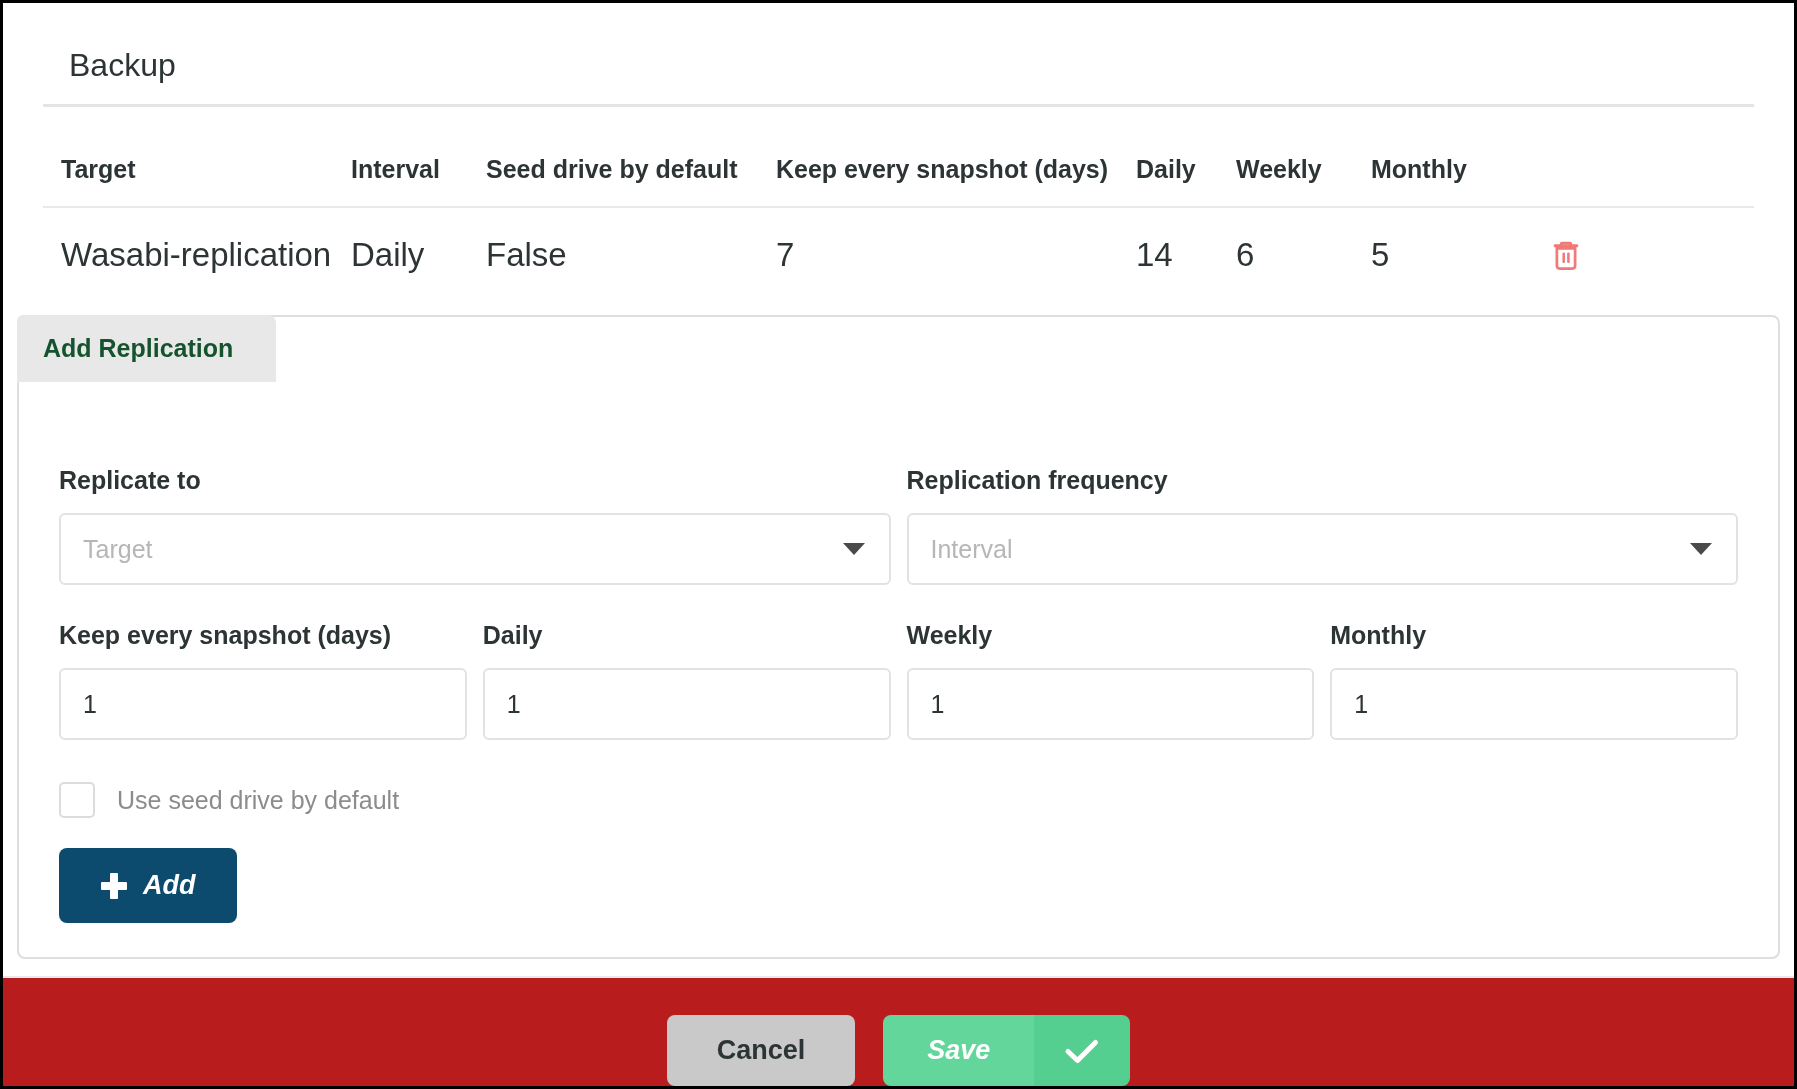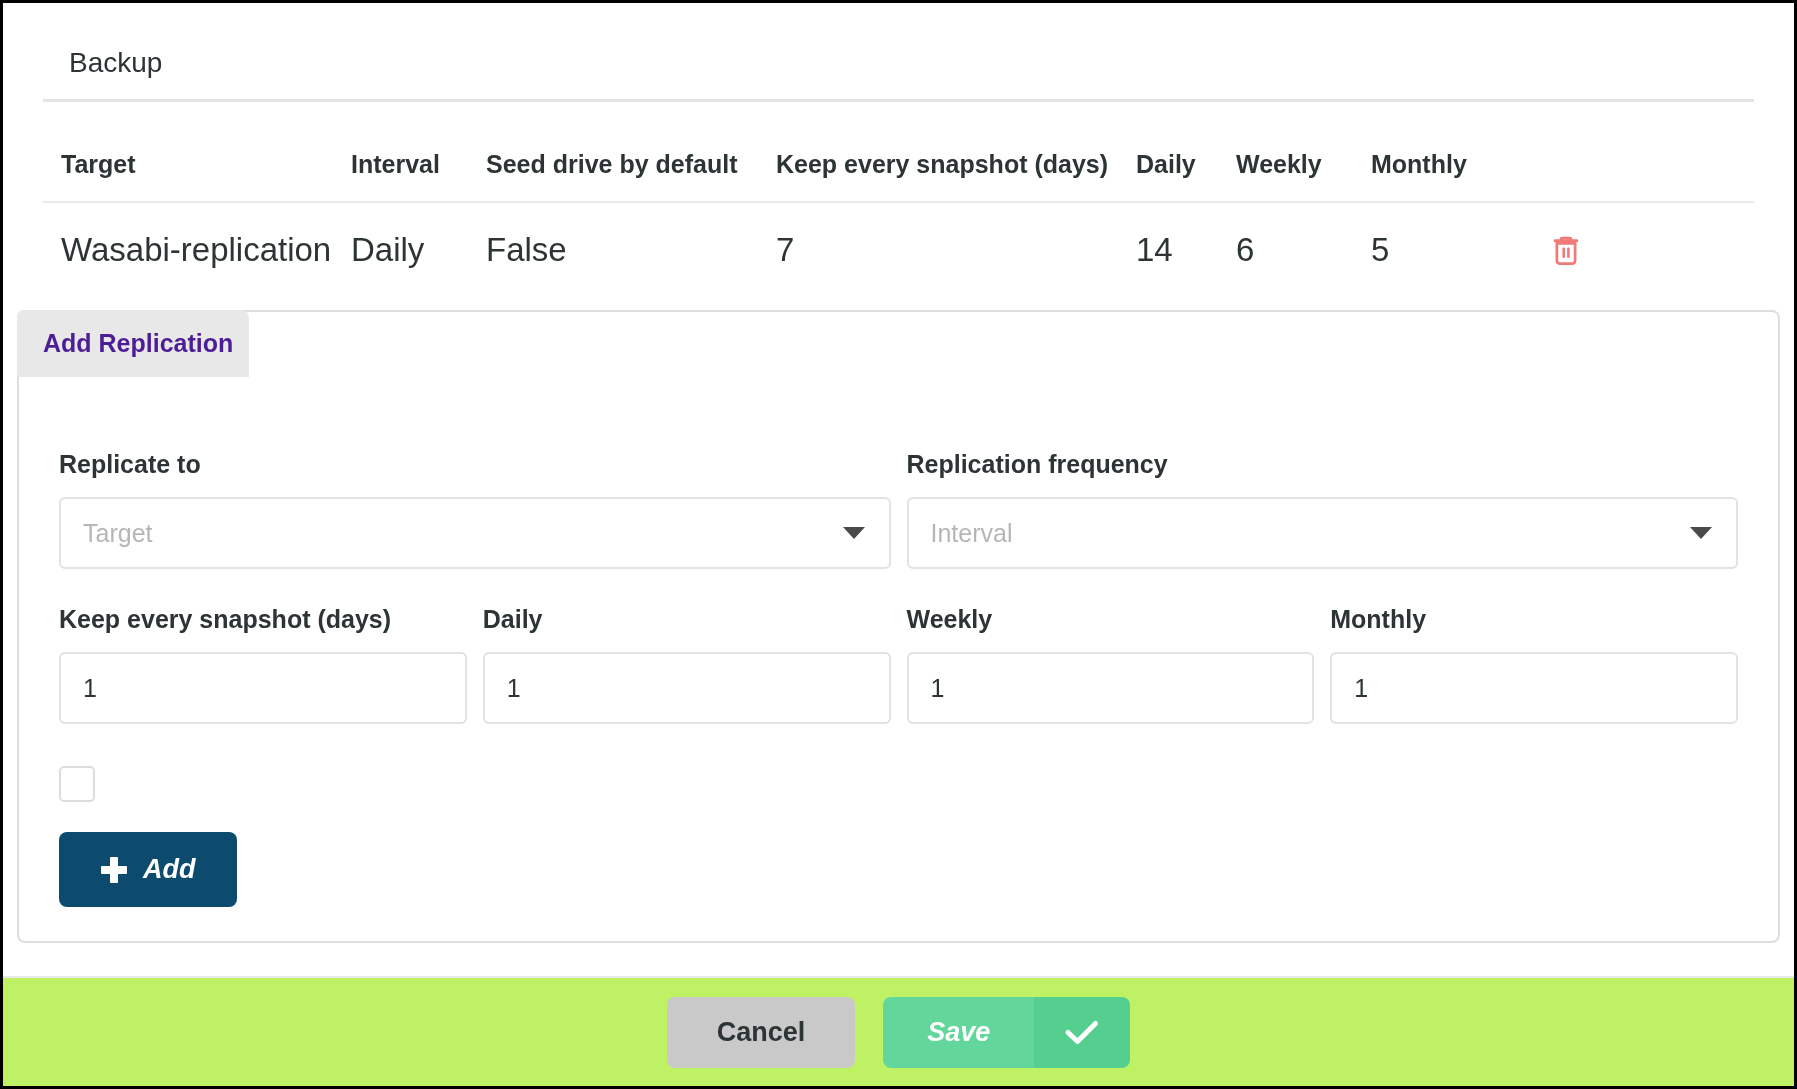--- a/index.html
+++ b/index.html
@@ -27,21 +27,21 @@
   .tabbar {
     margin: 0 40px;
     padding-top: 36px;
     border-bottom: 3px solid #e4e4e4;
     display: flex;
     align-items: flex-end;
     flex: 0 0 auto;
   }
   .tab {
     position: relative;
-    font-size: 28px;
+    font-size: 32px;
     color: #2d3436;
     padding: 8px 26px 20px 26px;
     cursor: pointer;
     white-space: nowrap;
   }
   .tab.active {
     color: #2d3436;
   }
   .tab.active::after {
     content: "";
@@ -108,27 +108,27 @@
   .panel {
     border: 2px solid #dedede;
     border-radius: 8px;
     background: #ffffff;
     position: relative;
     padding: 0 0 34px 0;
   }
   .panel-tab {
     display: inline-block;
     background: #e8e8e8;
-    color: #4c1d95;
-    font-size: 25px;
-    font-weight: bold;
-    padding: 19px 16px 19px 26px;
+    color: #14532d;
+    font-size: 25px;
+    font-weight: bold;
+    padding: 19px 43px 19px 26px;
     border-top-left-radius: 6px;
     border-top-right-radius: 8px;
-    margin: -2px 0 1px -2px;
+    margin: -2px 0 12px -2px;
     cursor: pointer;
   }
   .panel-body {
     padding: 26px 40px 0 40px;
   }
 
   .field-label {
     font-size: 25px;
     font-weight: bold;
     color: #2d3436;
@@ -241,24 +241,24 @@
     background: #ffffff;
     border-radius: 1px;
   }
   .plus-icon::before { left: 0; right: 0; top: 9px; height: 8px; }
   .plus-icon::after  { top: 0; bottom: 0; left: 9px; width: 8px; }
 
   
   .footer {
     flex: 0 0 auto;
     height: 108px;
-    background: #bef264;
+    background: #b91c1c;
     border-top: 2px solid #e7e9ea;
     display: flex;
-    align-items: center;
+    align-items: flex-end;
     justify-content: center;
     gap: 28px;
   }
   .btn-cancel {
     background: #c9c9c9;
     color: #2d3436;
     font-size: 27px;
     font-weight: bold;
     border: none;
     border-radius: 8px;
@@ -382,20 +382,21 @@
             <div class="num-input">1</div>
           </div>
           <div class="num-col">
             <div class="field-label">Monthly</div>
             <div class="num-input">1</div>
           </div>
         </div>
 
         <div class="checkbox-row">
           <span class="checkbox"></span>
+          <span class="checkbox-label">Use seed drive by default</span>
         </div>
 
         <button class="add-btn">
           <span class="plus-icon"></span>
           <span>Add</span>
         </button>
 
       </div>
     </div>
   </div>

